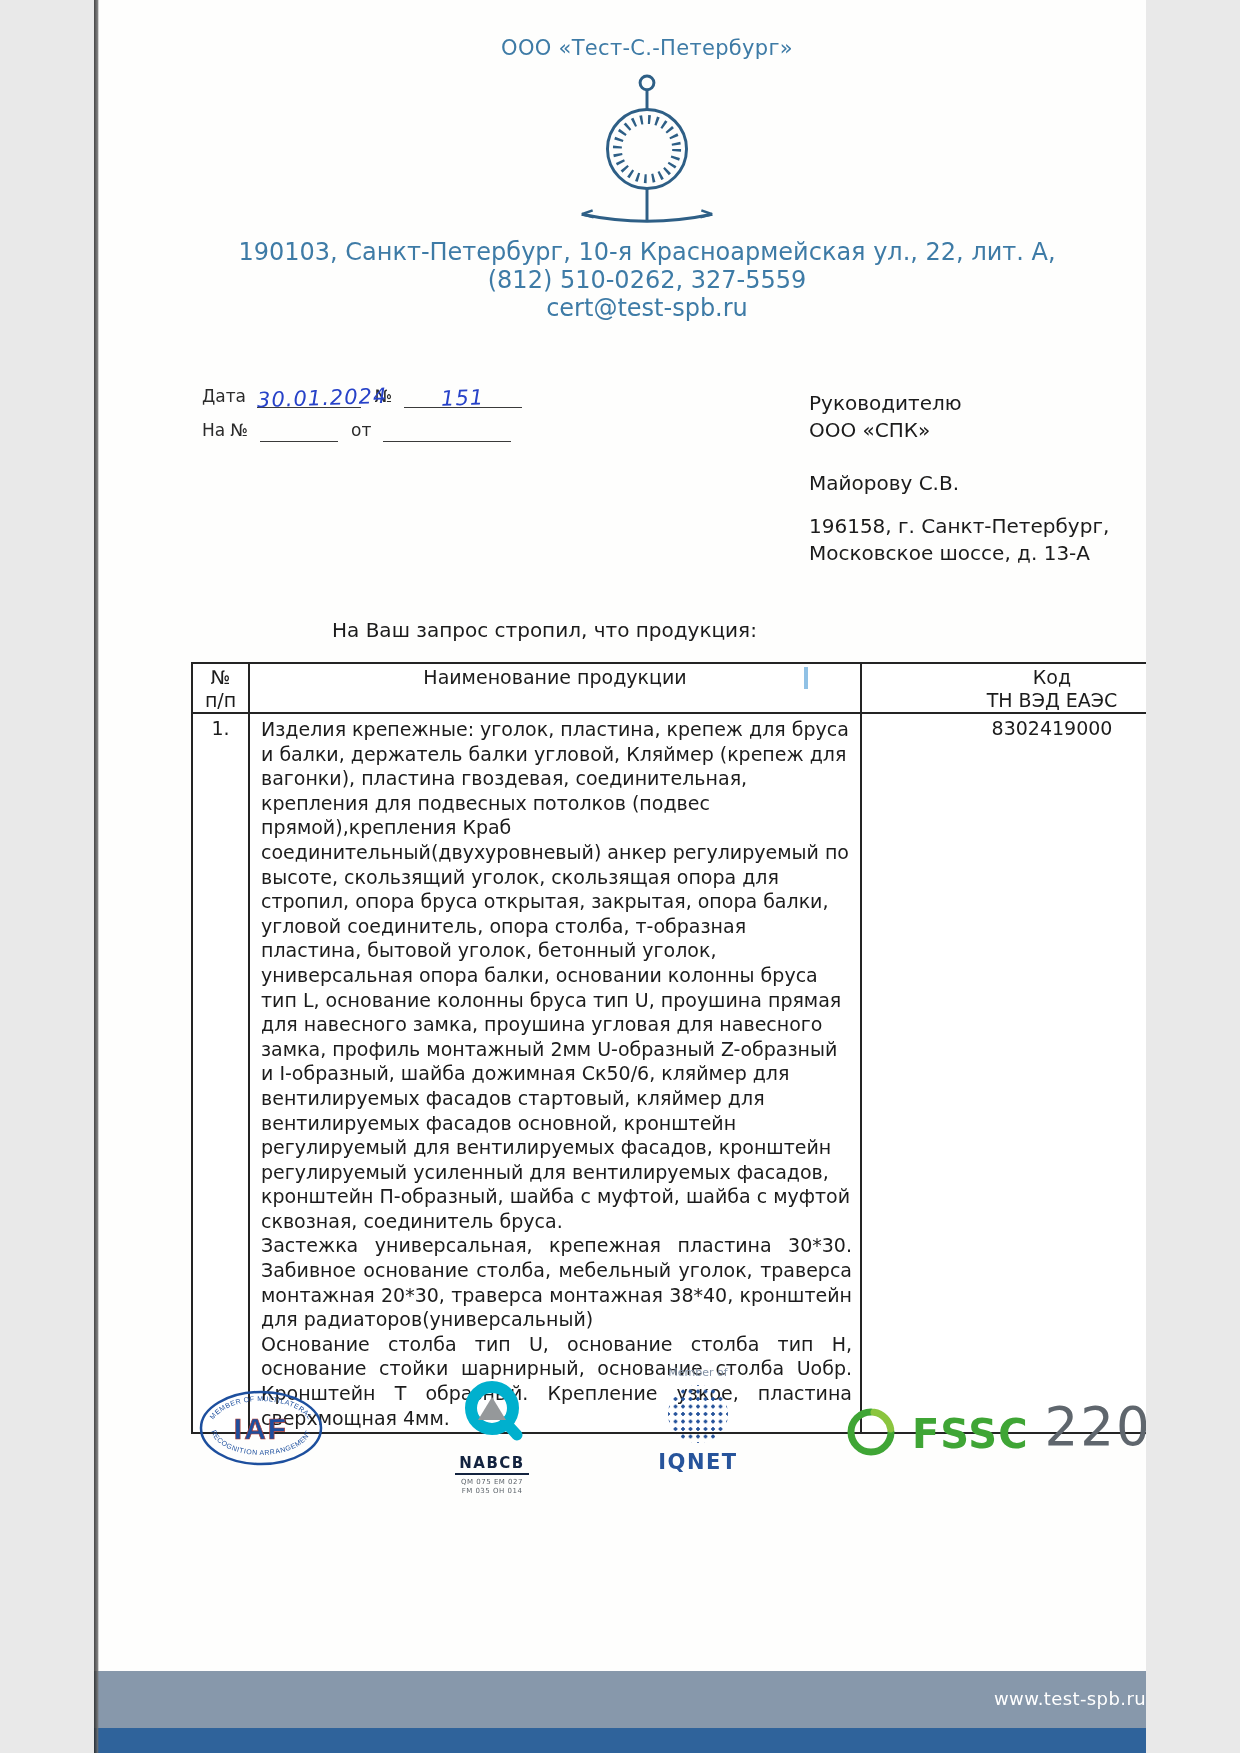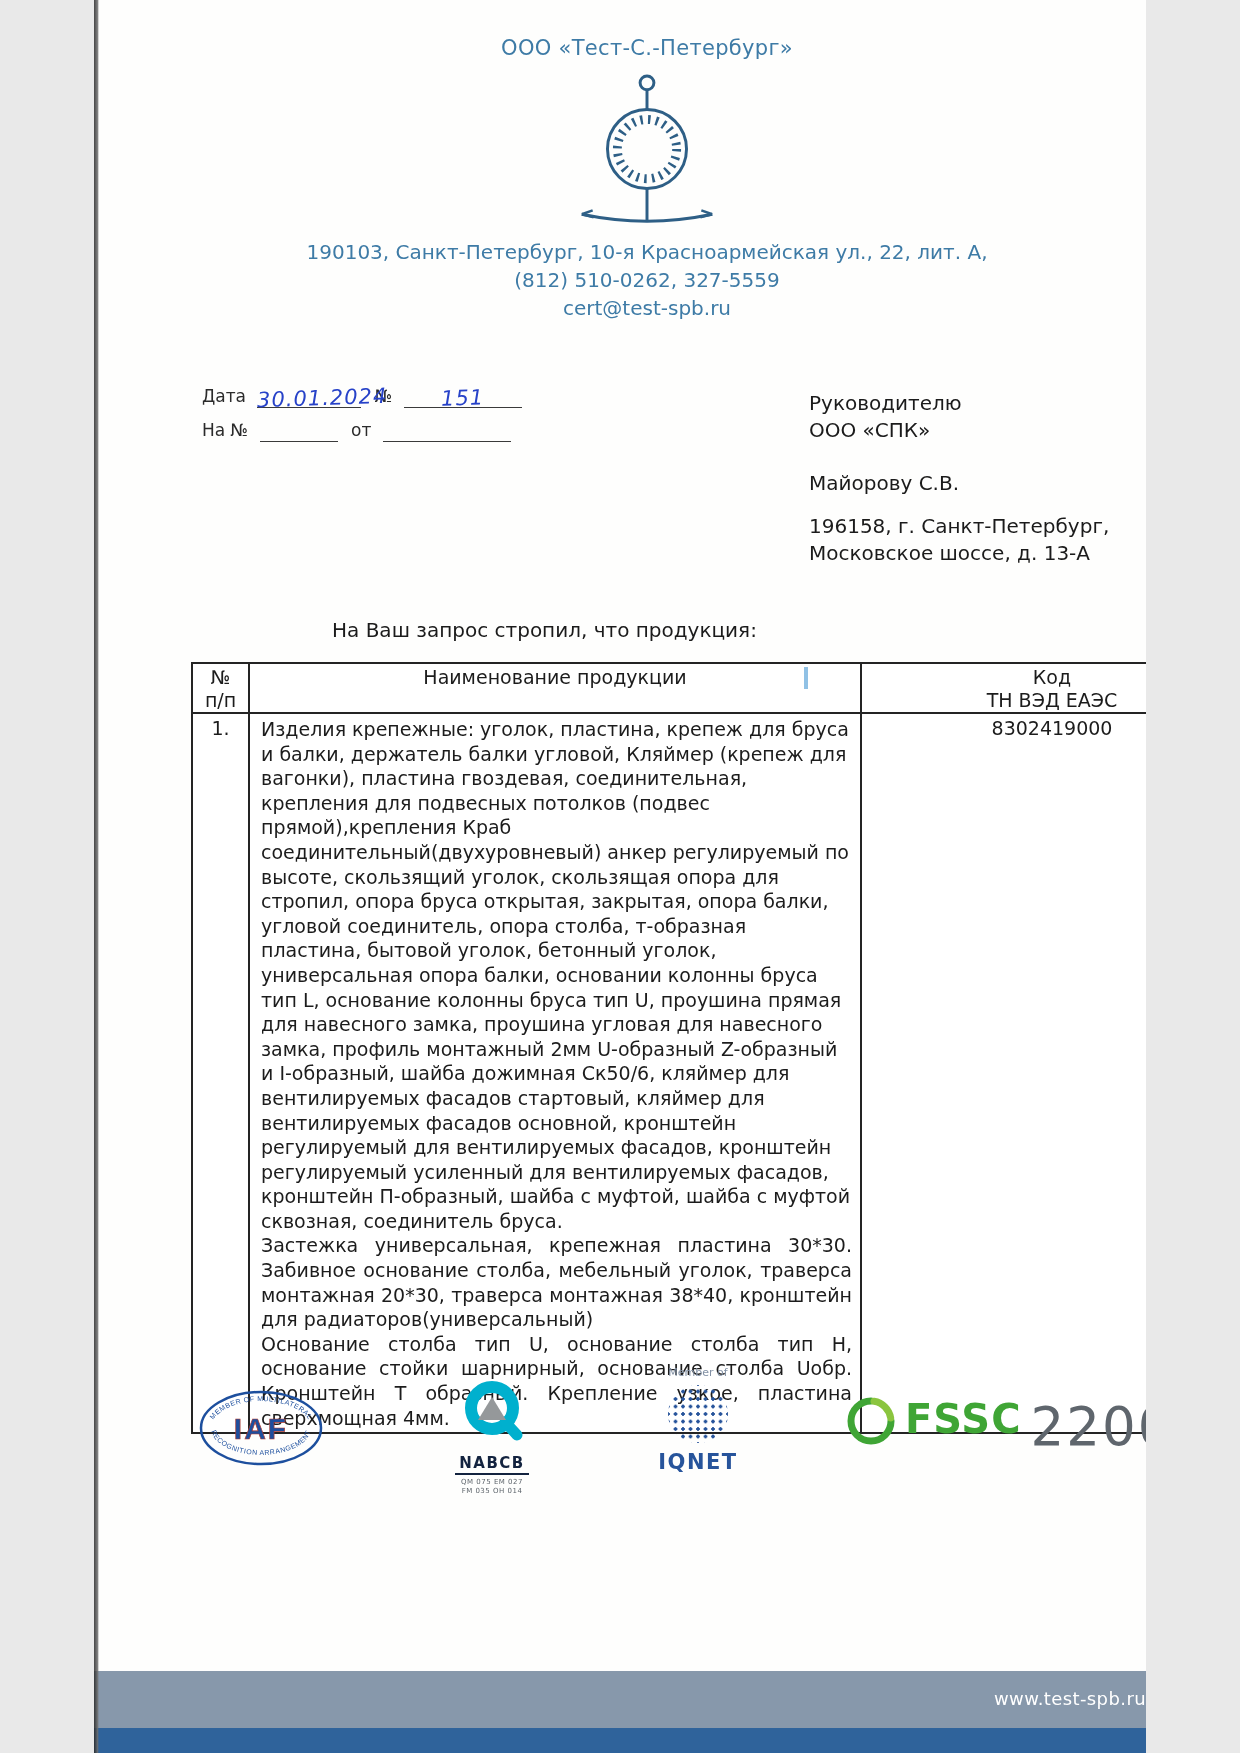--- a/index.html
+++ b/index.html
@@ -7,21 +7,21 @@
   .page {
     position:relative; width:1052px; height:1753px; margin:0 auto;
     background:#fefefd; overflow:hidden;
     font-family:"DejaVu Sans","Liberation Sans",sans-serif; color:#1c1c1c;
   }
 
   
   .letterhead { position:absolute; left:0; top:0; width:1106px; text-align:center; }
   .company { margin-top:36px; font-size:21px; letter-spacing:.3px; color:var(--accent); }
   .logo { display:block; margin:12px auto 2px auto; }
-  .address { font-size:20px; line-height:28px; color:var(--accent); }
+  .address { font-size:24px; line-height:28px; color:var(--accent); }
 
   
   .meta { position:absolute; left:108px; top:384px; font-size:17px; color:#2b2b2b; }
   .meta-row { height:30px; white-space:nowrap; }
   .meta-row + .meta-row { margin-top:4px; }
   .lbl { display:inline-block; vertical-align:bottom; padding-bottom:2px; }
   .blank {
     display:inline-block; vertical-align:bottom; height:24px;
     border-bottom:1.6px solid #3a3a3a; text-align:center; margin:0 8px 0 6px;
   }
@@ -64,21 +64,21 @@
 
   .iqnet { left:548px; top:1366px; width:112px; display:flex; flex-direction:column; align-items:center; }
   .iqnet-member { font-size:11px; color:#8291a5; margin-bottom:6px; }
   .iqnet-globe {
     width:60px; height:58px; border-radius:50%;
     background-image:radial-gradient(circle, var(--iqnet_blue) 1.6px, transparent 1.9px);
     background-size:7.5px 7.5px; background-position:center;
   }
   .iqnet-label { margin-top:7px; font-size:21px; font-weight:bold; color:var(--iqnet_blue); letter-spacing:1.5px; }
 
-  .fssc { left:752px; top:1396px; display:flex; align-items:flex-start; gap:9px; }
+  .fssc { left:752px; top:1396px; display:flex; align-items:flex-end; gap:16px; }
   .fssc-word { font-size:40px; font-weight:bold; color:var(--fssc_green); letter-spacing:1px; }
   .fssc-num { font-size:53px; font-weight:400; color:#5f666d; letter-spacing:2px; }
 
   
   .band-light { position:absolute; left:0; top:1671px; width:100%; height:57px; background:var(--band_light); }
   .footer-url { text-align:right; color:#ffffff; font-size:18px; letter-spacing:.4px; padding-top:17px; }
   .band-dark { position:absolute; left:0; top:1728px; width:100%; height:25px; background:var(--band_dark); }
 
   
   .scan-edge { position:absolute; left:0; top:0; width:5px; height:1753px; background:linear-gradient(90deg,#262626,#6b6b6b 70%,rgba(107,107,107,0)); opacity:.85; z-index:9; }

